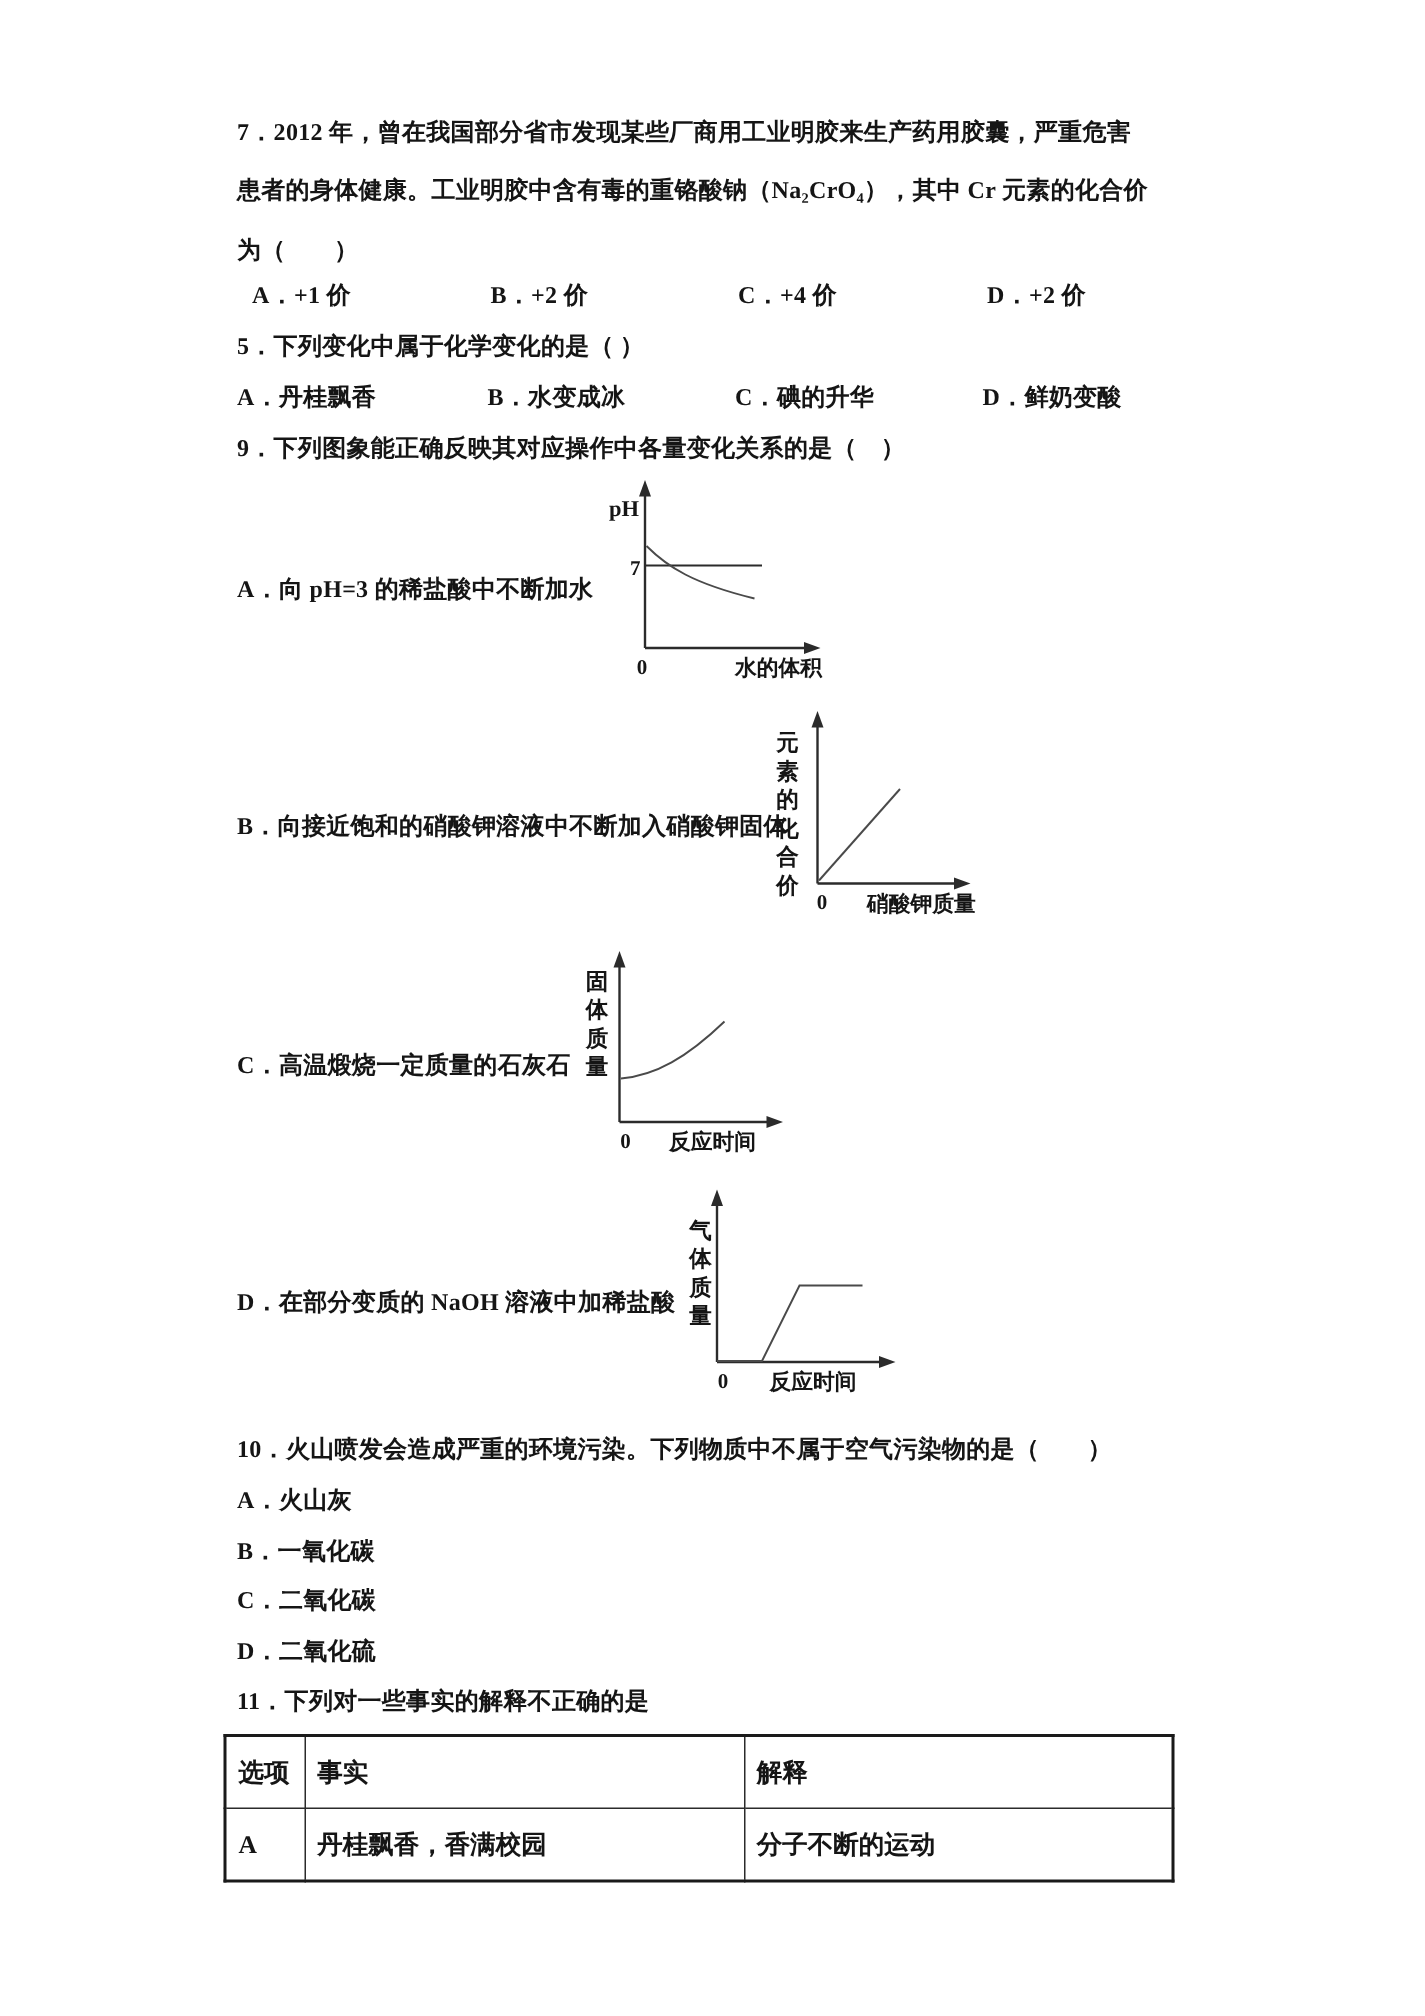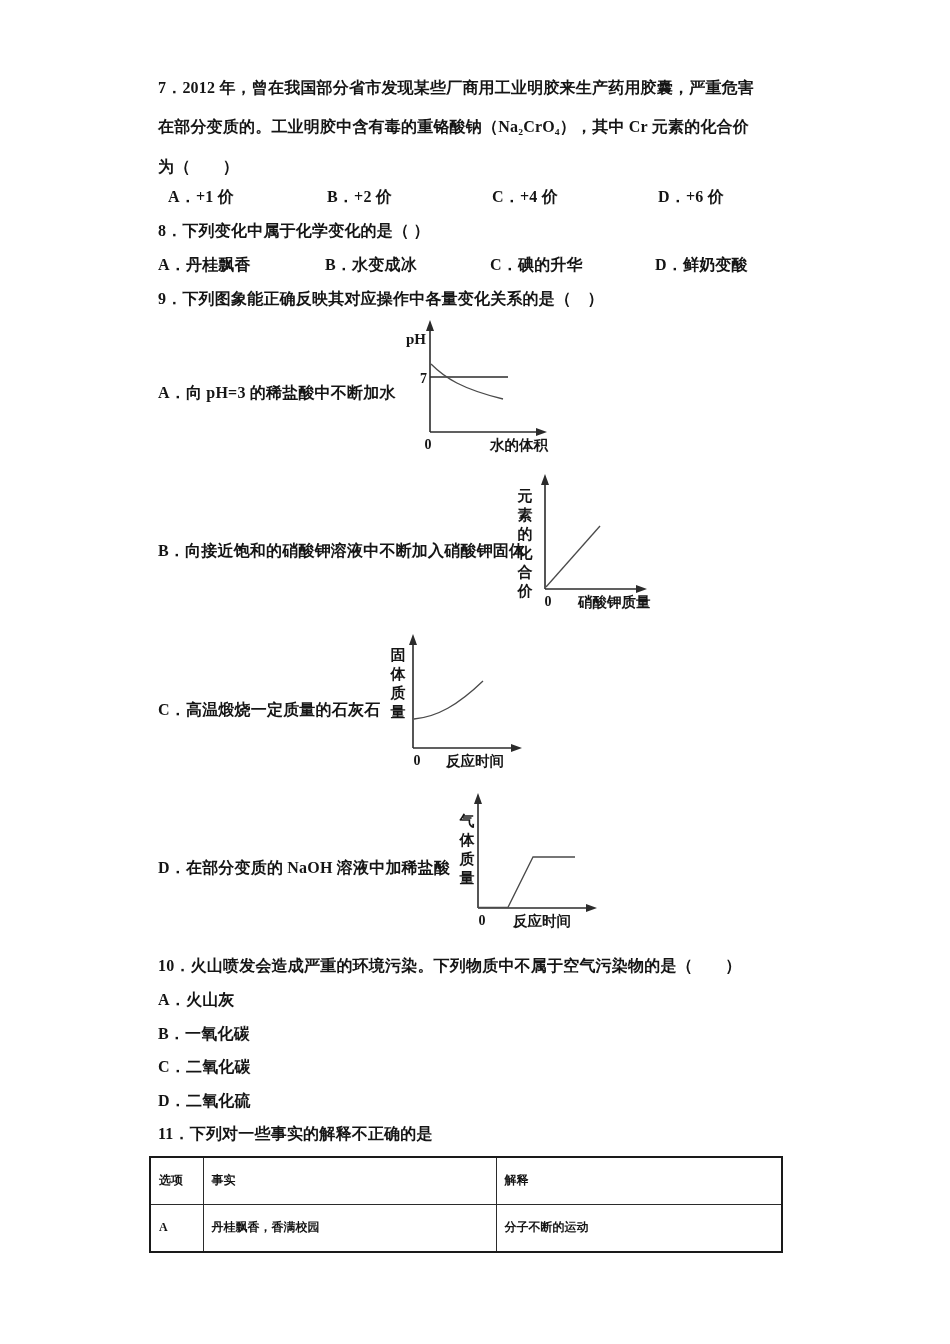--- a/index.html
+++ b/index.html
@@ -27,36 +27,36 @@
   .ref   { stroke:#2b2b2b; stroke-width:1.4; fill:none; }
   .curve { stroke:#4a4a4a; stroke-width:1.3; fill:none; }
   .arrow { fill:#2b2b2b; stroke:none; }
   table.q11 {
     position:absolute; left:149px; top:1156px;
     border-collapse:collapse; table-layout:fixed;
     border:2px solid #1a1a1a;
   }
   table.q11 td {
     border:1px solid #2b2b2b;
-    font-weight:700; font-size:12px;
+    font-weight:700; font-size:17px;
     padding:12px 8px; vertical-align:middle;
   }
 </style>
 </head>
 <body>
 
 <div class="line" style="left:158px; top:78px">7．2012 年，曾在我国部分省市发现某些厂商用工业明胶来生产药用胶囊，严重危害</div>
-<div class="line" style="left:158px; top:117px">在部分变质的。工业明胶中含有毒的重铬酸钠（Na₂CrO₄），其中 Cr 元素的化合价</div>
+<div class="line" style="left:158px; top:117px">患者的身体健康。工业明胶中含有毒的重铬酸钠（Na₂CrO₄），其中 Cr 元素的化合价</div>
 <div class="line" style="left:158px; top:157px">为（　　）</div>
 <div class="line" style="left:168px; top:187px">A．+1 价</div>
 <div class="line" style="left:327px; top:187px">B．+2 价</div>
 <div class="line" style="left:492px; top:187px">C．+4 价</div>
-<div class="line" style="left:658px; top:187px">D．+6 价</div>
+<div class="line" style="left:658px; top:187px">D．+2 价</div>
 
-<div class="line" style="left:158px; top:221px">8．下列变化中属于化学变化的是（ ）</div>
+<div class="line" style="left:158px; top:221px">5．下列变化中属于化学变化的是（ ）</div>
 <div class="line" style="left:158px; top:255px">A．丹桂飘香</div>
 <div class="line" style="left:325px; top:255px">B．水变成冰</div>
 <div class="line" style="left:490px; top:255px">C．碘的升华</div>
 <div class="line" style="left:655px; top:255px">D．鲜奶变酸</div>
 
 <div class="line" style="left:158px; top:289px">9．下列图象能正确反映其对应操作中各量变化关系的是（　）</div>
 
 <div class="line" style="left:158px; top:383px">A．向 pH=3 的稀盐酸中不断加水</div>
 <svg style="left:400px; top:320px" width="160" height="142">
   <line class="axis" x1="30" y1="6" x2="30" y2="112"></line>

